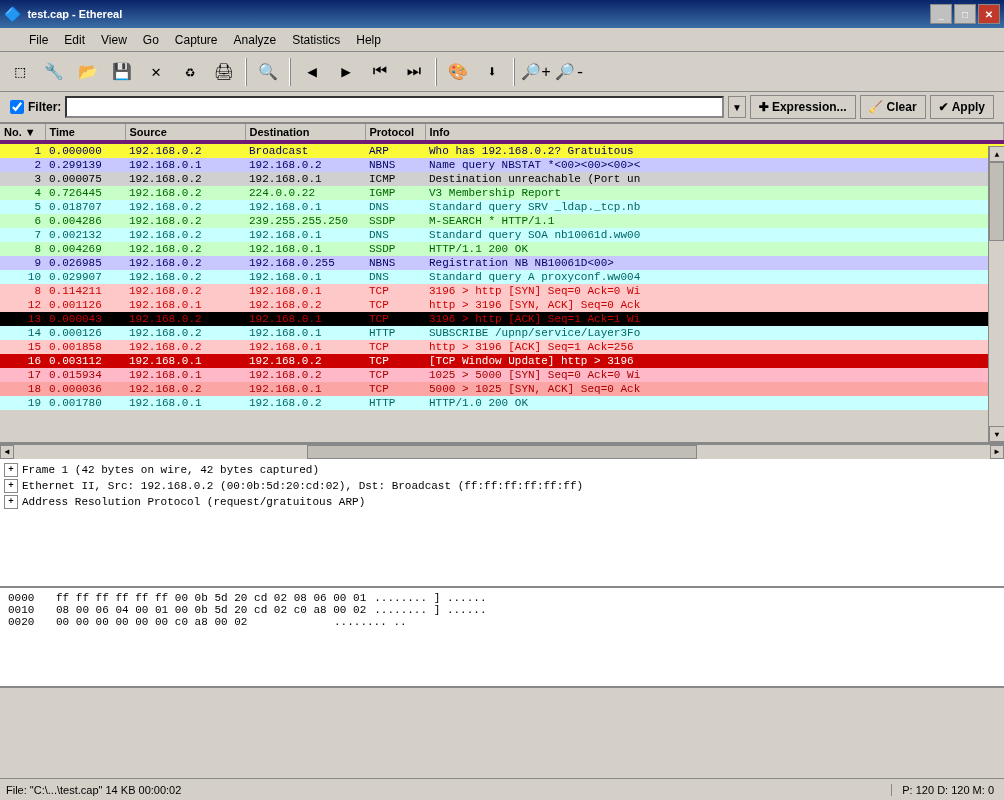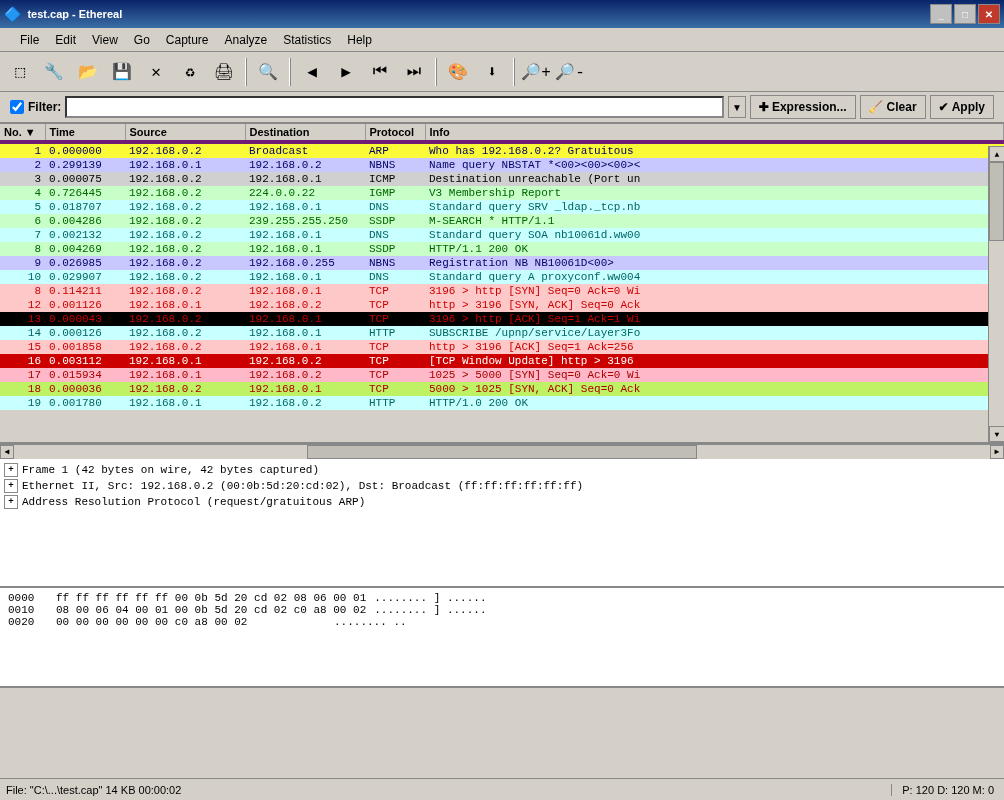--- a/index.html
+++ b/index.html
@@ -52,21 +52,21 @@
     }
     .title-btn.close { background: #c0392b; color: white; }
 
     
     #menu-bar {
       background: #d4d0c8;
       height: 24px;
       display: flex;
       align-items: center;
       border-bottom: 1px solid #888;
-      padding: 0 12px;
+      padding: 0 21px;
       font-family: Arial, sans-serif;
       font-size: 12px;
     }
     .menu-item {
       padding: 2px 8px;
       cursor: pointer;
       height: 100%;
       display: flex;
       align-items: center;
     }
@@ -550,21 +550,21 @@
           <td>[TCP Window Update] http &gt; 3196</td>
         </tr>
         <tr style="background-color: rgb(255, 184, 200); color: rgb(170, 0, 0);">
           <td style="text-align: right;">17</td>
           <td>0.015934</td>
           <td>192.168.0.1</td>
           <td>192.168.0.2</td>
           <td>TCP</td>
           <td>1025 &gt; 5000 [SYN] Seq=0 Ack=0 Wi</td>
         </tr>
-        <tr style="background-color: #bef264; color: rgb(170, 0, 0);">
+        <tr style="background-color: #fca5a5; color: rgb(170, 0, 0);">
           <td style="text-align: right;">18</td>
           <td>0.000036</td>
           <td>192.168.0.2</td>
           <td>192.168.0.1</td>
           <td>TCP</td>
           <td>5000 &gt; 1025 [SYN, ACK] Seq=0 Ack</td>
         </tr>
         <tr style="background-color: rgb(200, 255, 255); color: rgb(0, 102, 102);">
           <td style="text-align: right;">19</td>
           <td>0.001780</td>

